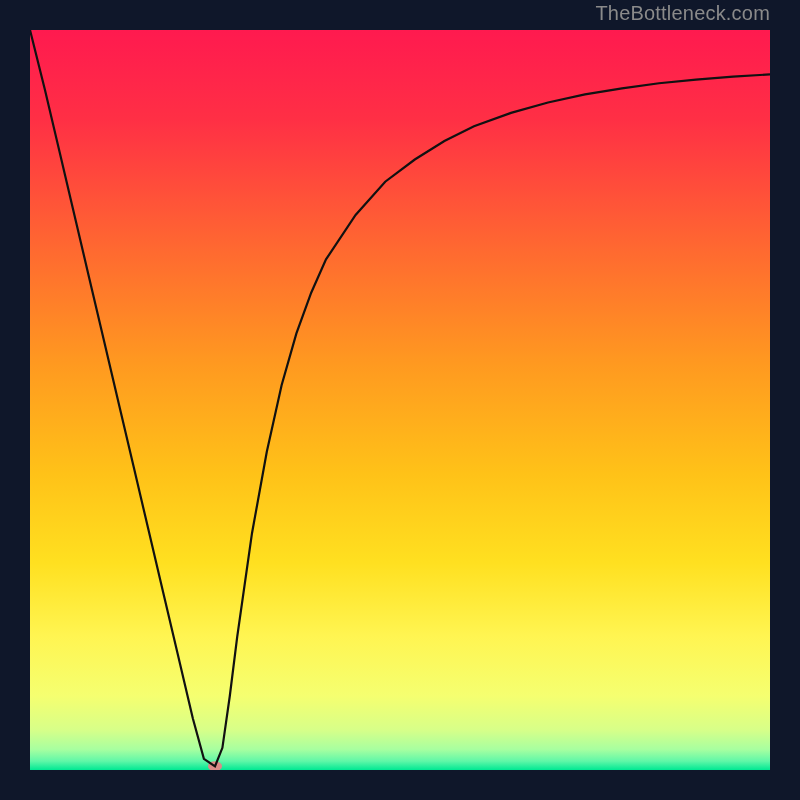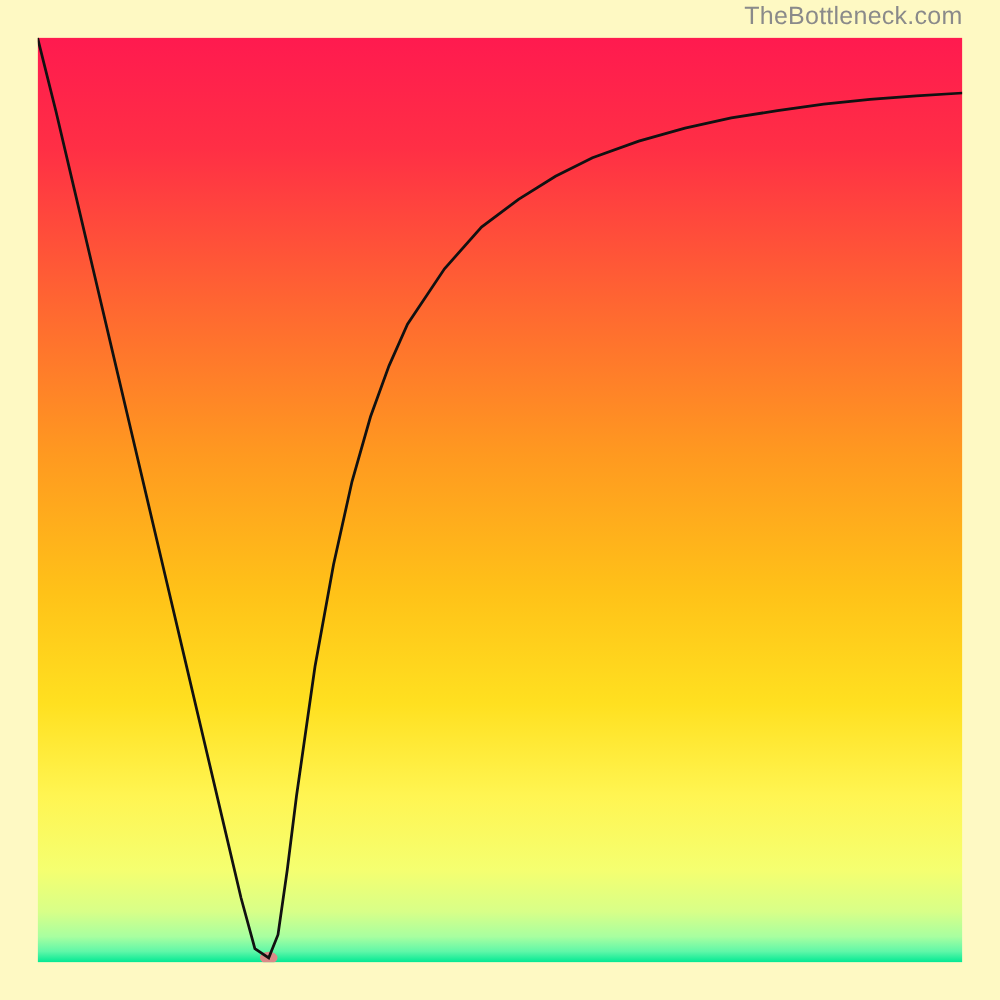--- a/index.html
+++ b/index.html
@@ -9,21 +9,21 @@
     height: 800px;
     background: #000000;
     overflow: hidden;
   }
   .frame {
     position: absolute;
     left: 0;
     top: 0;
     width: 800px;
     height: 800px;
-    background: #fef9c3;
+    background: #0f172a;
   }
   .plot-area {
     position: absolute;
     left: 30px;
     top: 30px;
     width: 740px;
     height: 740px;
     overflow: hidden;
   }
   .gradient {

